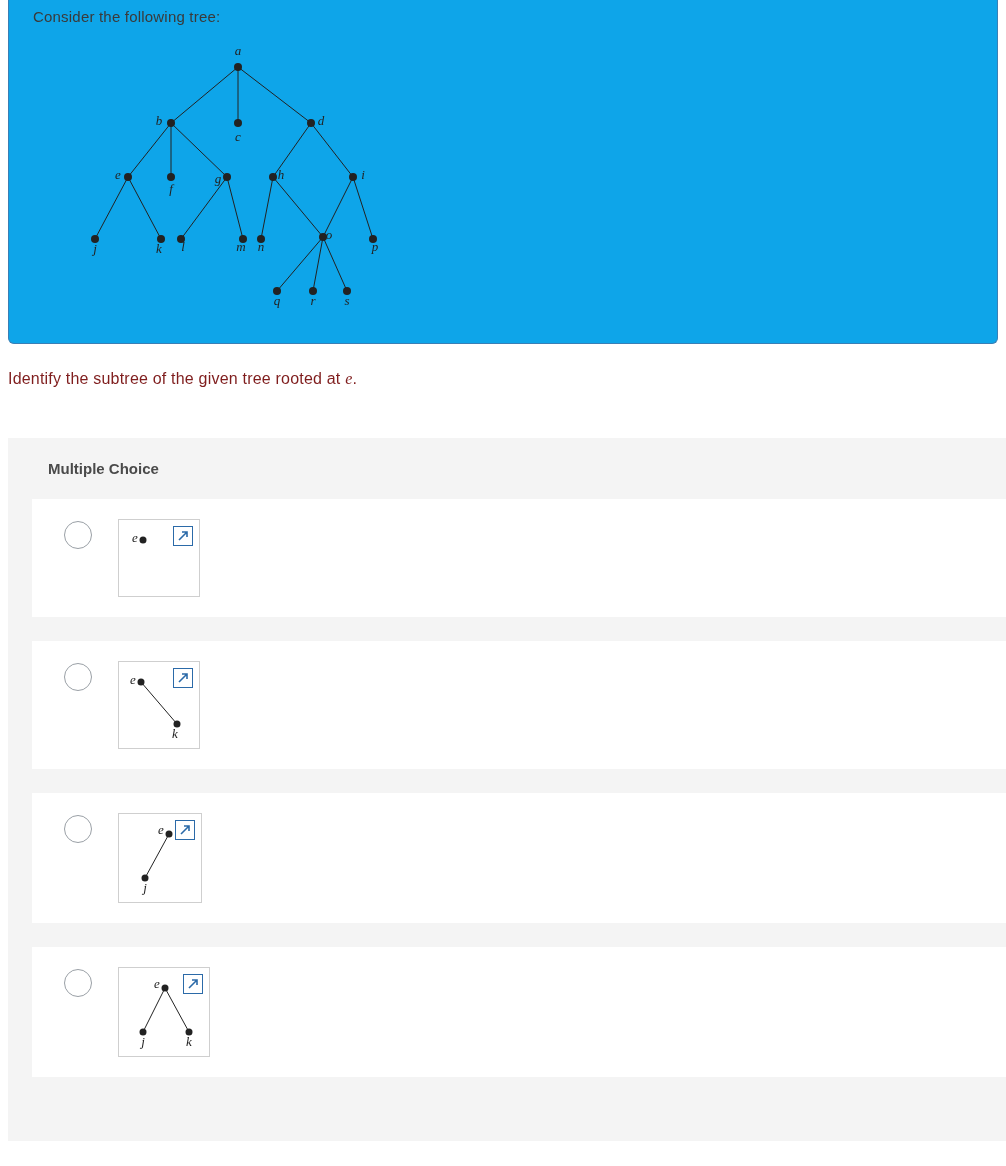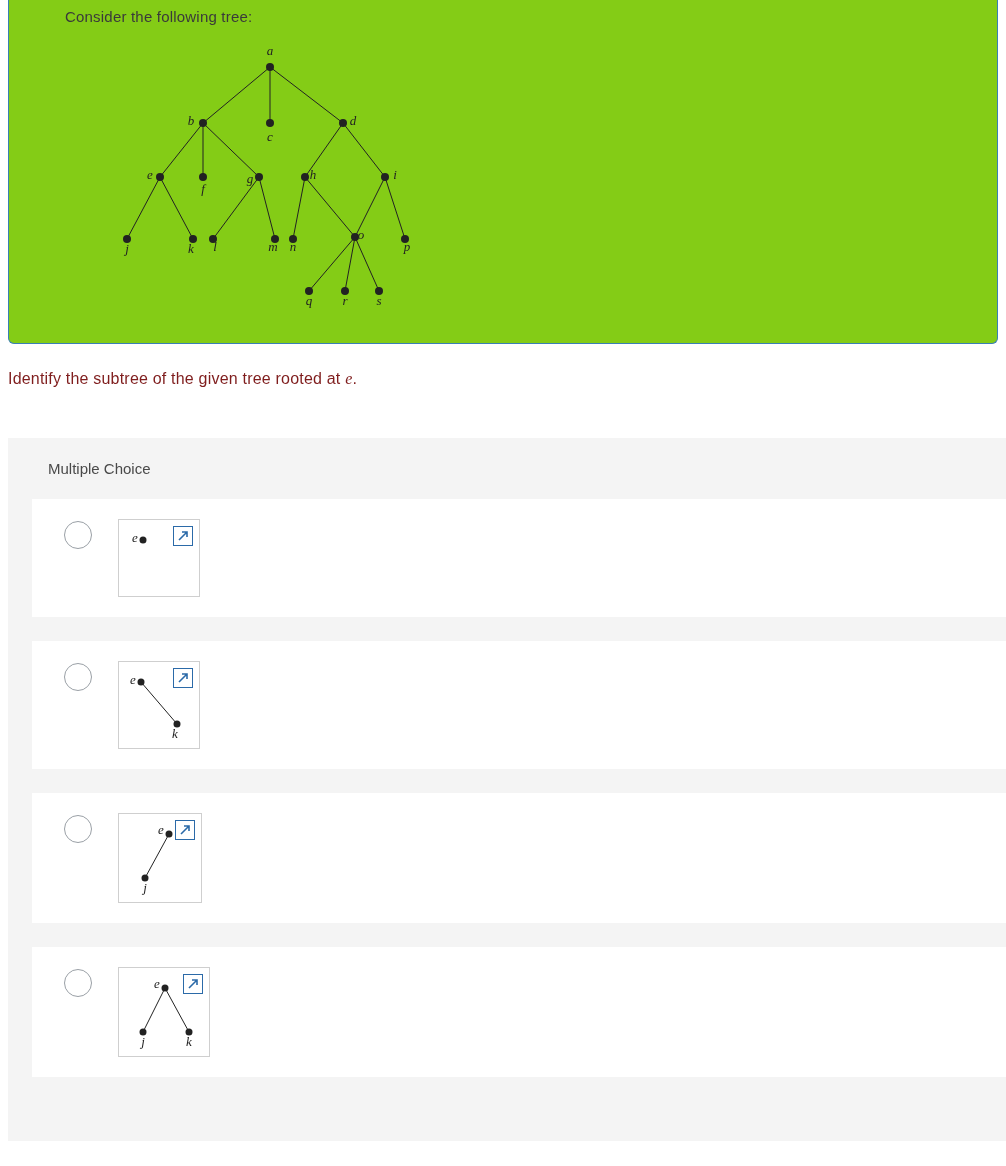--- a/index.html
+++ b/index.html
@@ -9,22 +9,22 @@
     font-family: "Helvetica Neue", Arial, sans-serif;
     background: #ffffff;
     color: #333;
     width: 1006px;
   }
   .question-box {
     border: 1px solid #3a7fb5;
     border-top: none;
     border-radius: 0 0 6px 6px;
     margin: 0 8px 0 8px;
-    padding: 8px 40px 20px 56px;
-    background: #84cc16;
+    padding: 8px 40px 20px 24px;
+    background: #0ea5e9;
   }
   .question-intro {
     font-size: 15px;
     color: #3a3a3a;
     letter-spacing: 0.2px;
   }
   .tree-wrap { margin-top: 4px; }
   .identify {
     font-size: 16px;
     color: #7f1d1d;
@@ -34,20 +34,21 @@
   .identify .mi { font-style: italic; font-family: "Georgia", serif; }
   .mc-panel {
     background: #f4f4f4;
     margin: 50px 0 0 8px;
     padding-bottom: 40px;
   }
   .mc-header {
     padding: 22px 40px;
     font-size: 15px;
     color: #4a4a4a;
+    font-weight: bold;
   }
   .mc-option {
     background: #ffffff;
     margin: 0 0 24px 24px;
     padding: 20px 20px 20px 32px;
     display: flex;
     align-items: flex-start;
     gap: 26px;
   }
   .radio {

